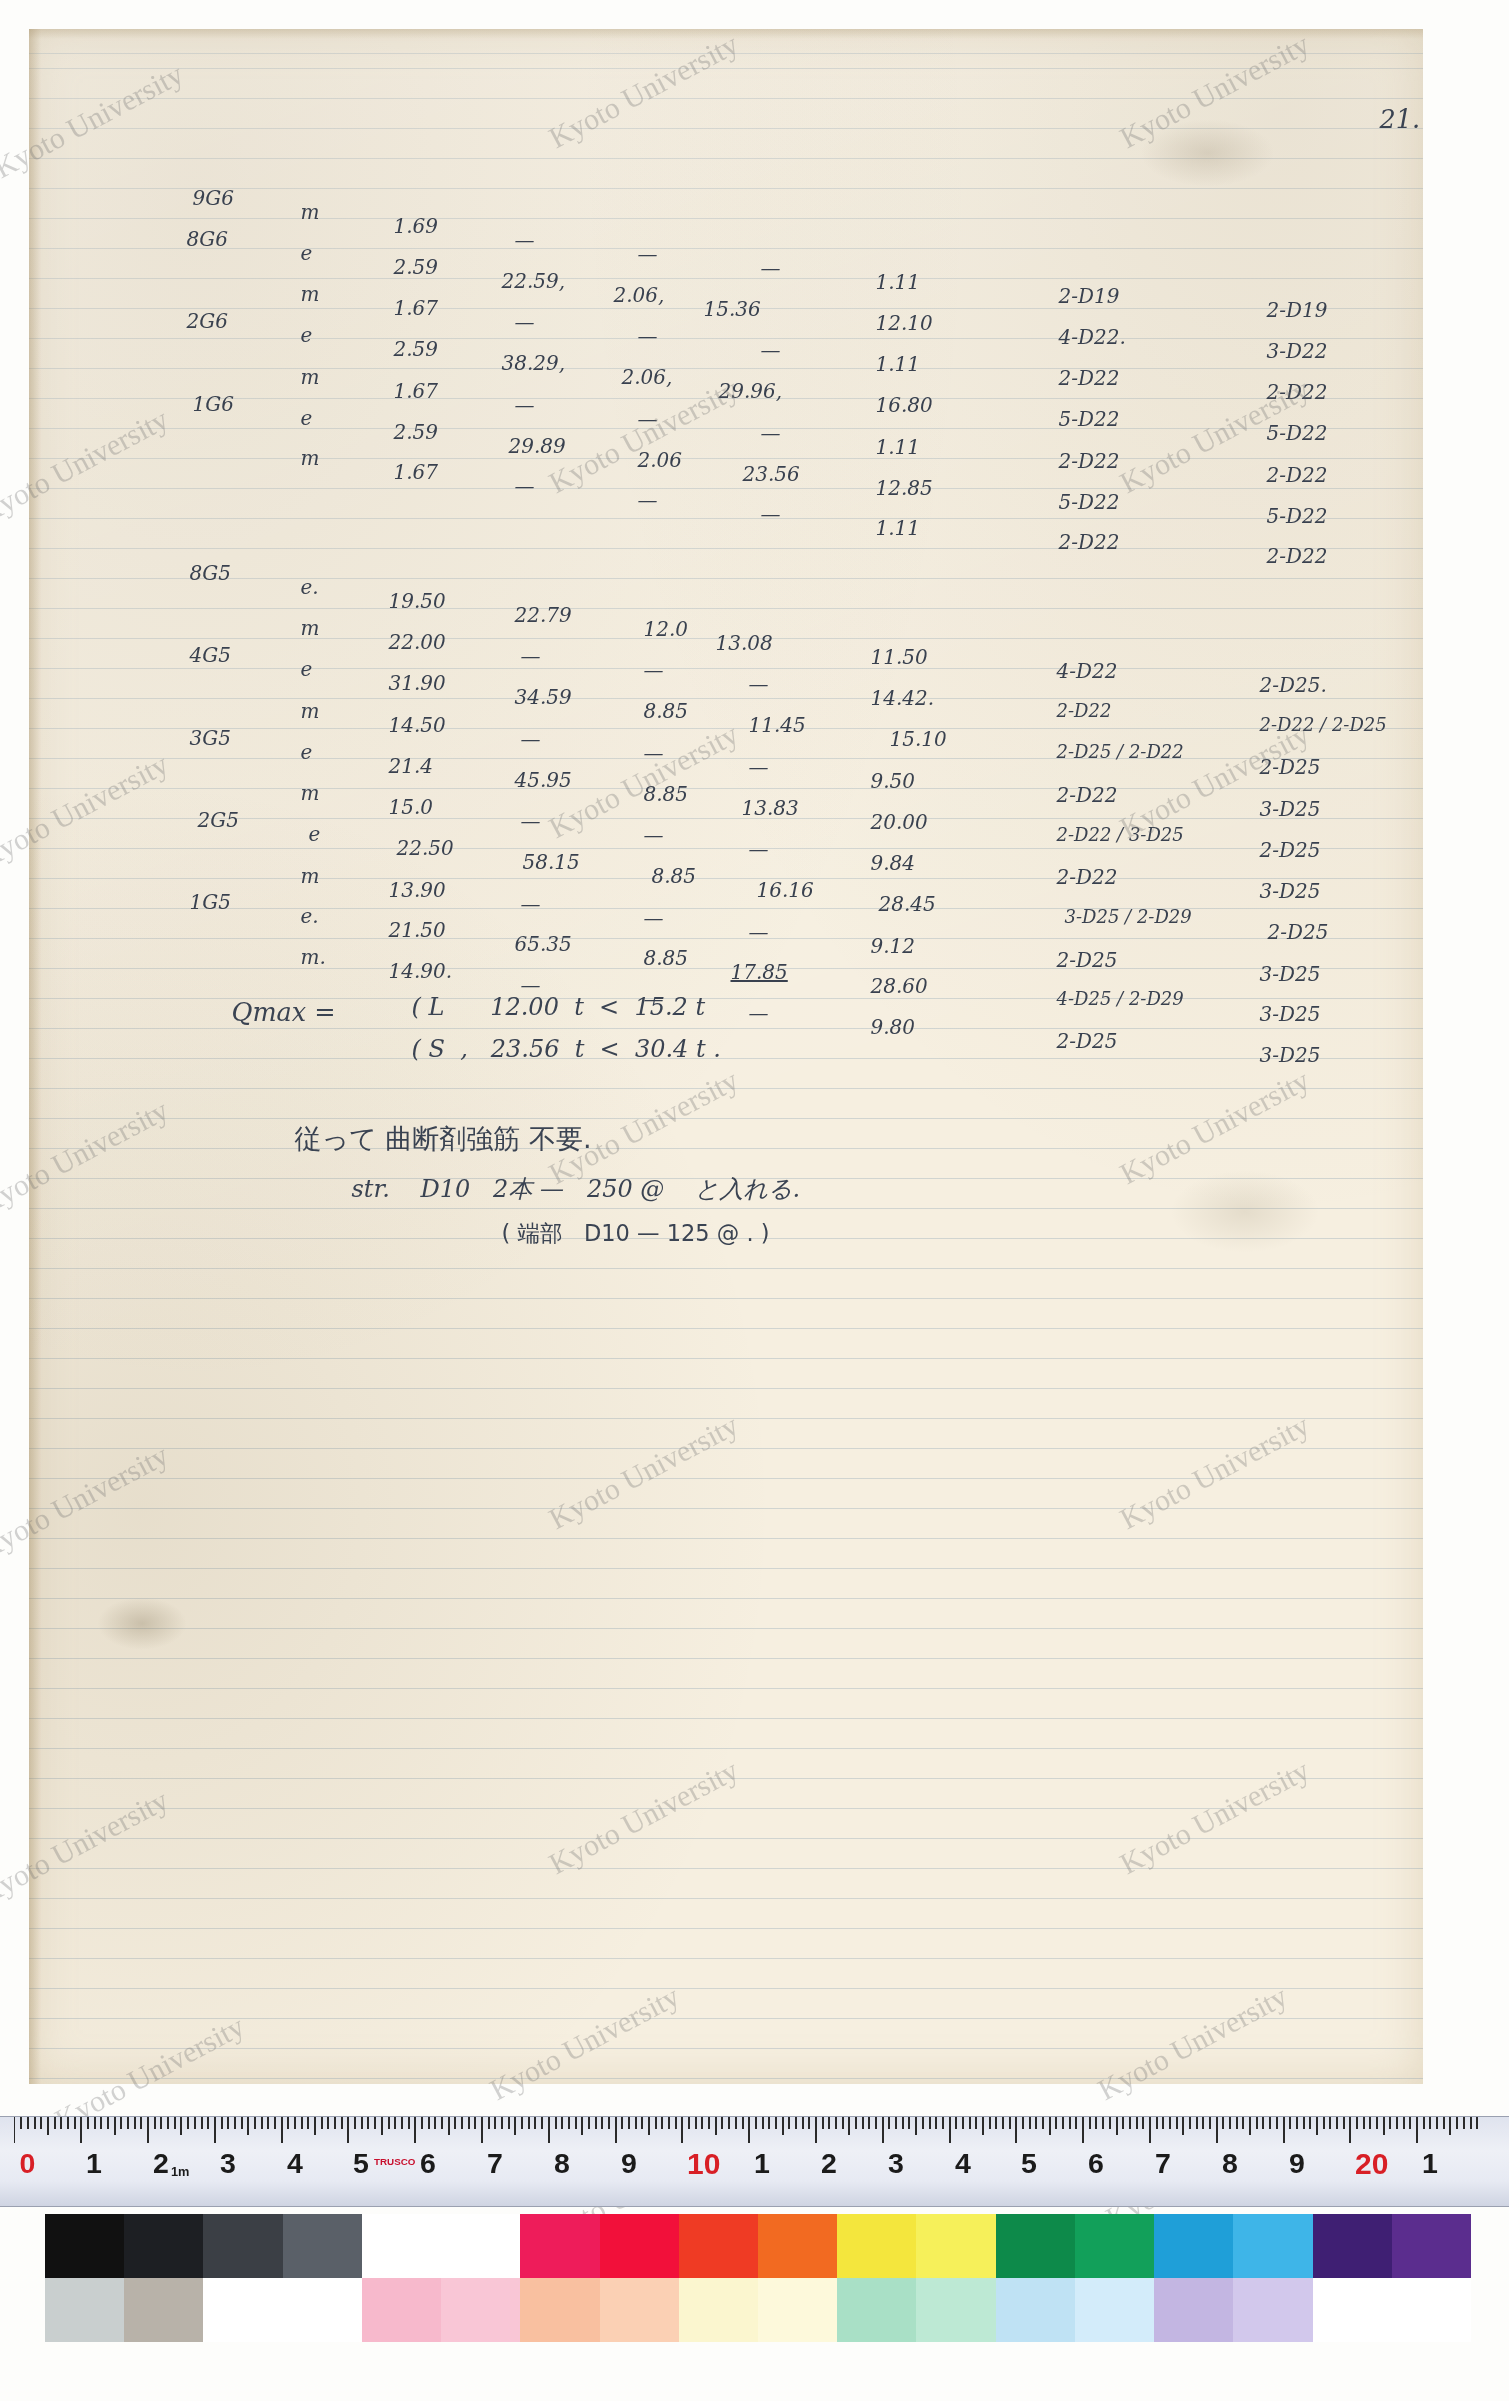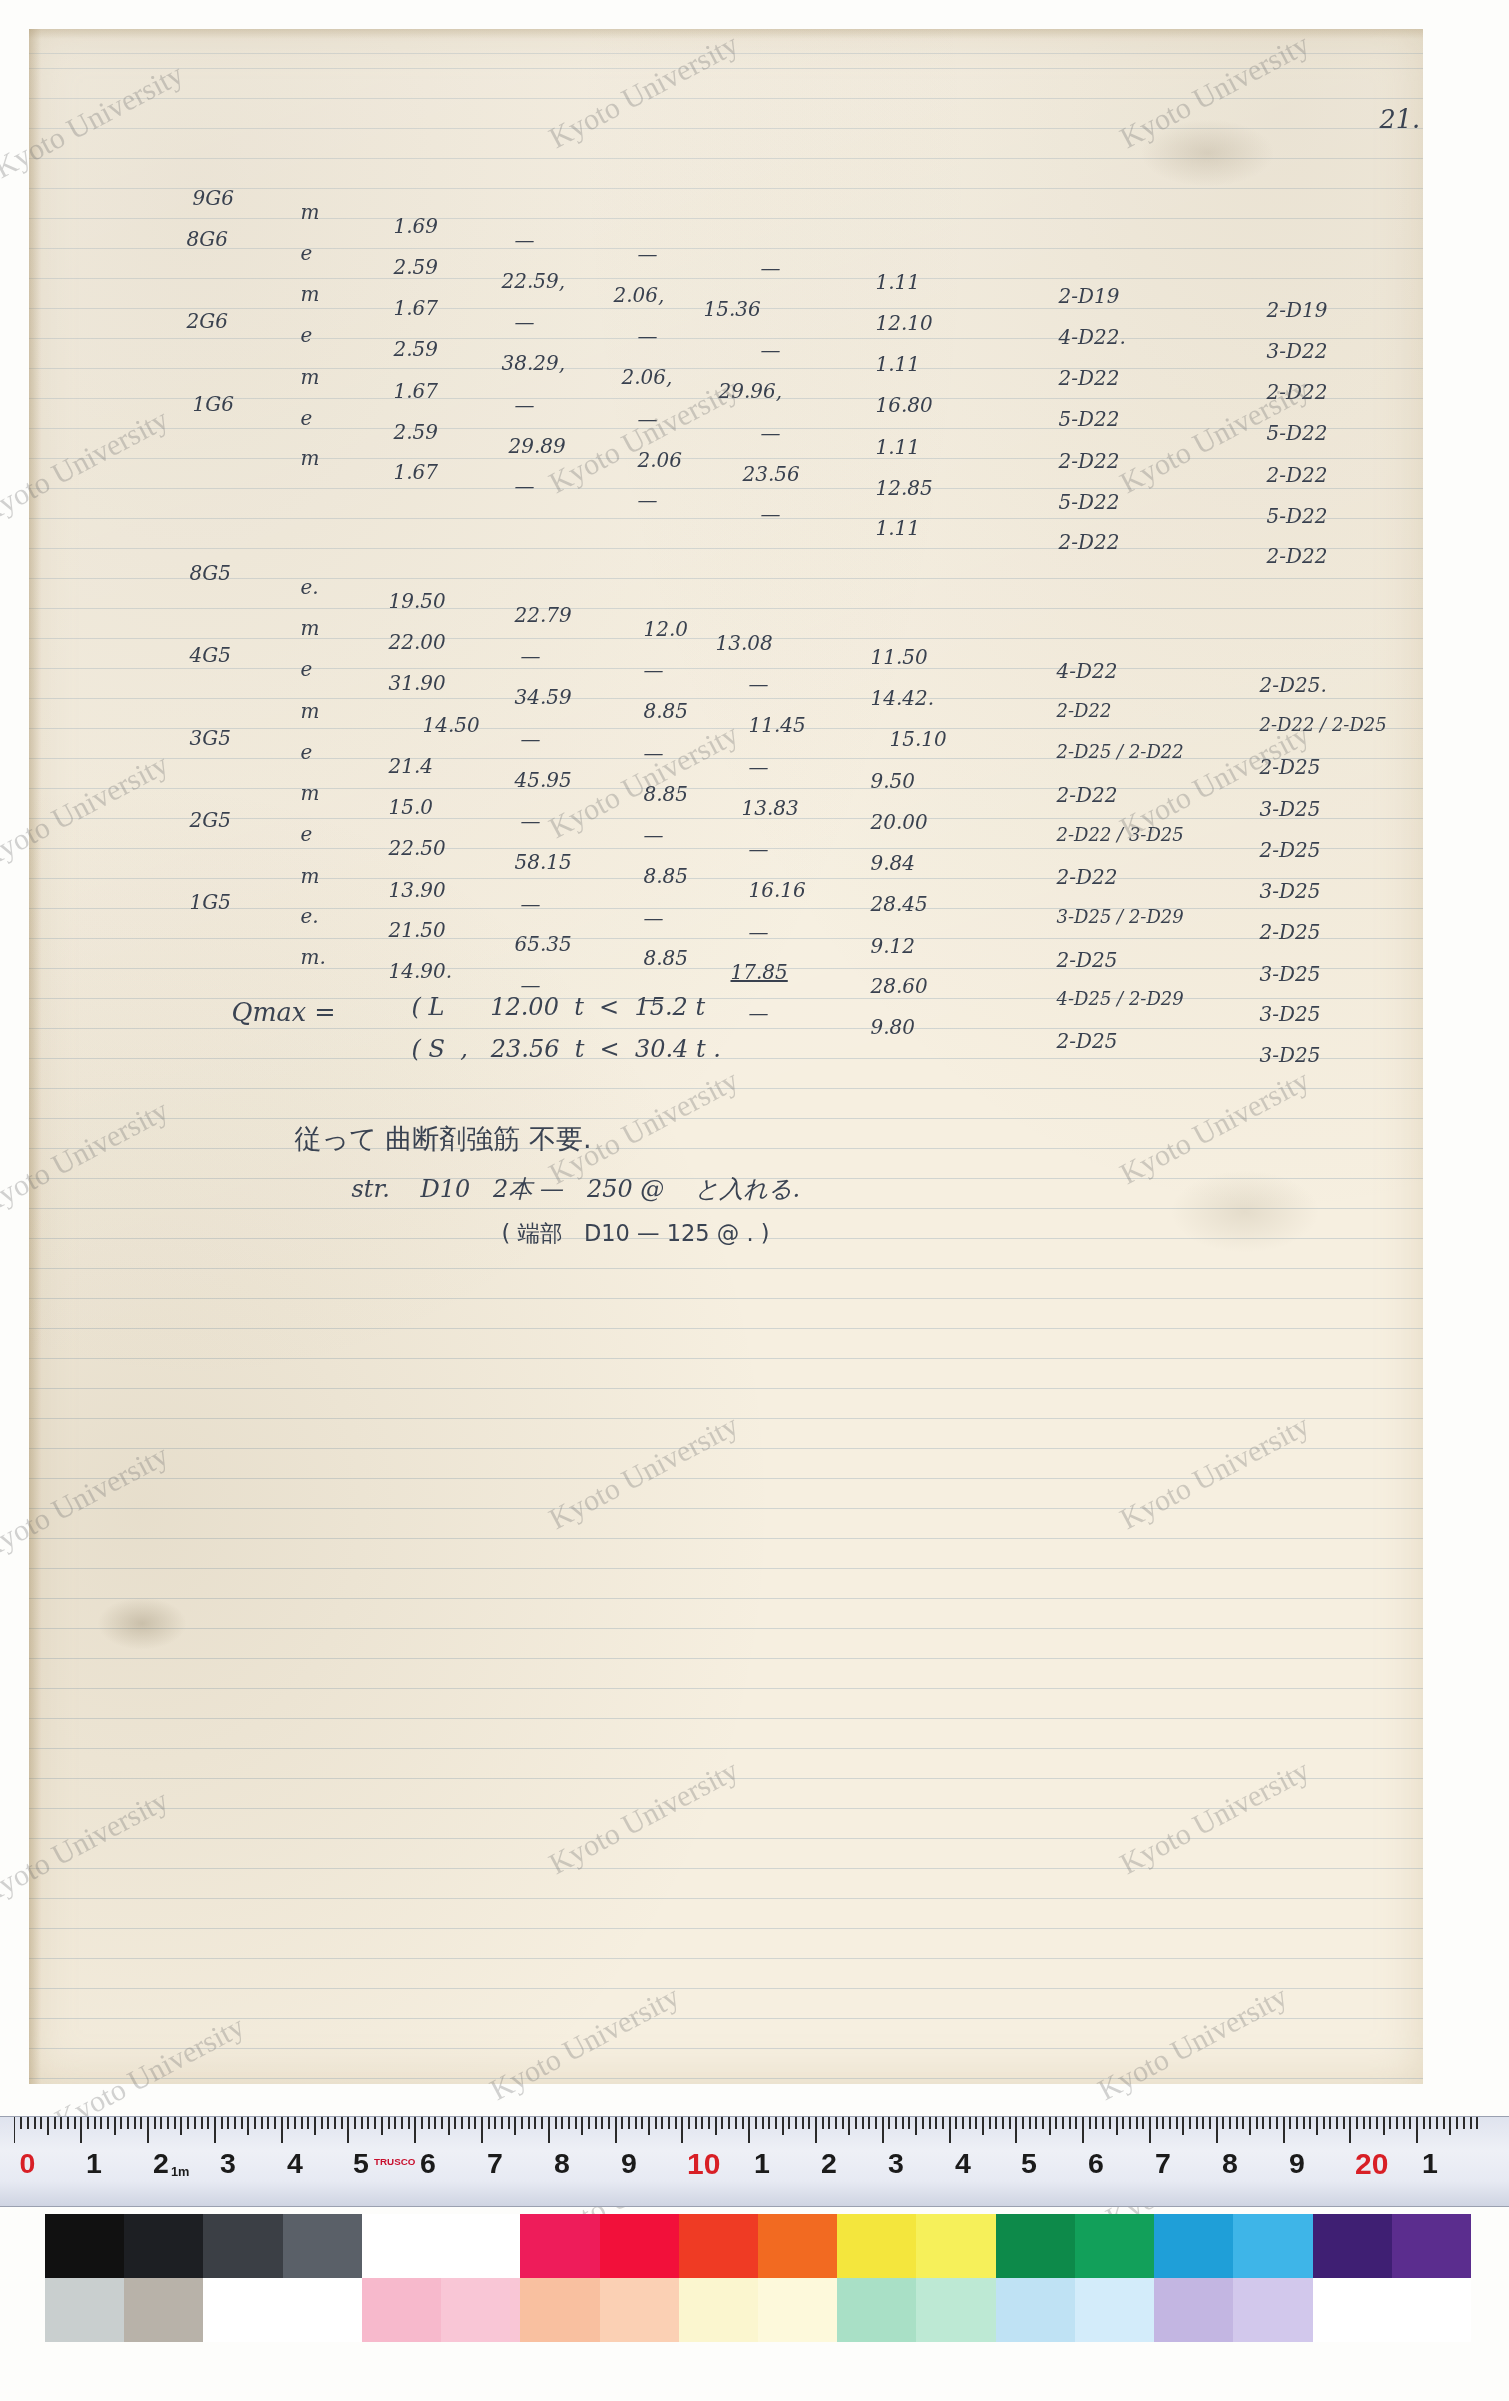--- a/index.html
+++ b/index.html
@@ -227,21 +227,21 @@
         <span class="cell" style="left:615px;">8.85</span>
         <span class="cell" style="left:720px;">11.45</span>
         <span class="cell" style="left:842px;margin-left:19px;">15.10</span>
         <span class="cell" style="left:1028px;font-size:18px;">2-D25 / 2-D22</span>
         <span class="cell" style="left:1231px;">2-D25</span>
       </div>
 
       <div class="row" style="left:0;top:642px;">
         <span class="cell" style="left:161px;"></span>
         <span class="cell" style="left:272px;">m</span>
-        <span class="cell" style="left:360px;margin-left:34px;">14.50</span>
+        <span class="cell" style="left:360px;">14.50</span>
         <span class="cell" style="left:492px;">—</span>
         <span class="cell" style="left:615px;">—</span>
         <span class="cell" style="left:720px;">—</span>
         <span class="cell" style="left:842px;">9.50</span>
         <span class="cell" style="left:1028px;">2-D22</span>
         <span class="cell" style="left:1231px;">3-D25</span>
       </div>
 
       <div class="row" style="left:0;top:683px;">
         <span class="cell" style="left:161px;">3G5</span>
@@ -260,21 +260,21 @@
         <span class="cell" style="left:272px;">m</span>
         <span class="cell" style="left:360px;">15.0</span>
         <span class="cell" style="left:492px;">—</span>
         <span class="cell" style="left:615px;">—</span>
         <span class="cell" style="left:720px;">—</span>
         <span class="cell" style="left:842px;">9.84</span>
         <span class="cell" style="left:1028px;">2-D22</span>
         <span class="cell" style="left:1231px;">3-D25</span>
       </div>
 
-      <div class="row" style="left:0;top:765px;">
+      <div class="row" style="left:8px;top:765px;">
         <span class="cell" style="left:161px;">2G5</span>
         <span class="cell" style="left:272px;">e</span>
         <span class="cell" style="left:360px;">22.50</span>
         <span class="cell" style="left:486px;">58.15</span>
         <span class="cell" style="left:615px;">8.85</span>
         <span class="cell" style="left:720px;">16.16</span>
         <span class="cell" style="left:842px;">28.45</span>
         <span class="cell" style="left:1028px;font-size:18px;">3-D25 / 2-D29</span>
         <span class="cell" style="left:1231px;">2-D25</span>
       </div>

